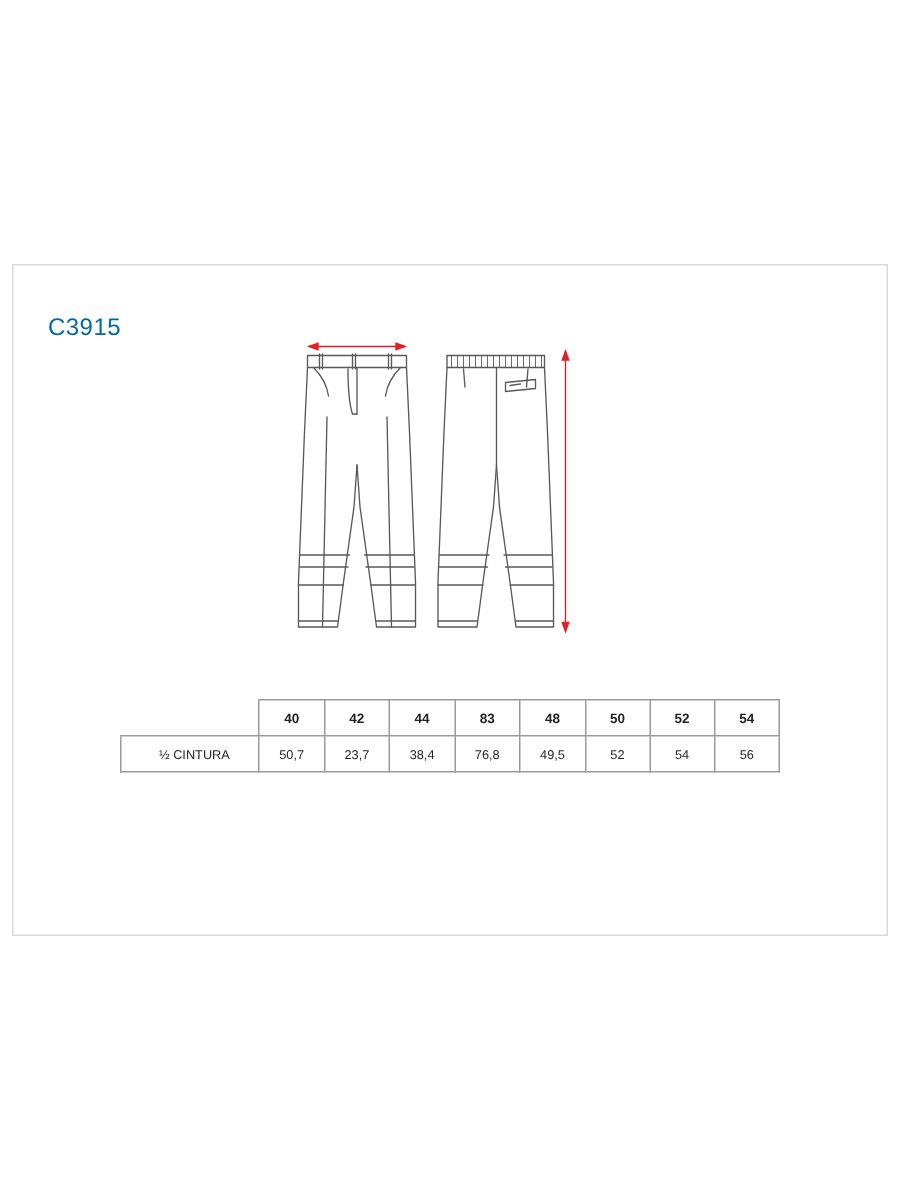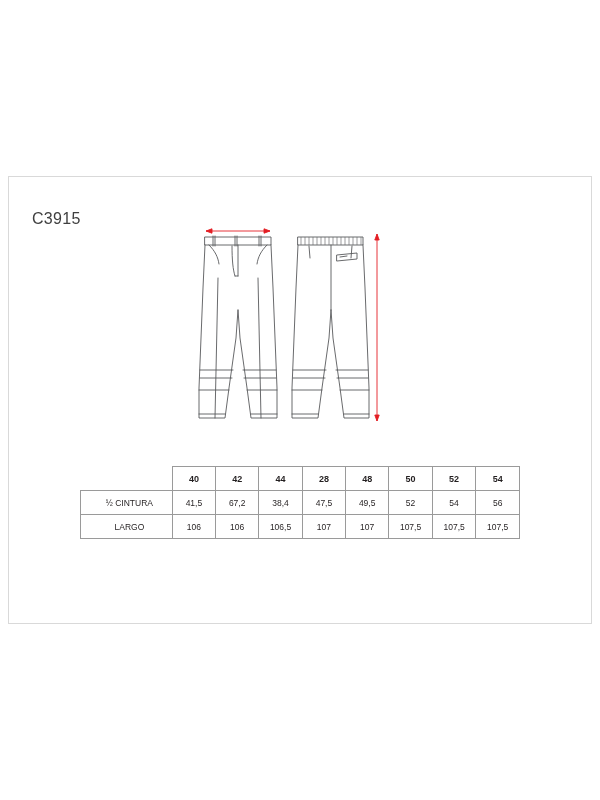--- a/index.html
+++ b/index.html
@@ -35,21 +35,21 @@
     height: 800px;
   }
 
   
   .code-title {
     position: absolute;
     left: 32px;
     top: 210px;
     font-size: 16px;
     letter-spacing: 0.3px;
-    color: #404040;
+    color: #0369a1;
   }
 
   
   .drawing {
     position: absolute;
     left: 185px;
     top: 218px;
     width: 215px;
     height: 225px;
   }
@@ -210,47 +210,36 @@
     </svg>
   </div>
 
   <table class="size-table">
     <thead>
       <tr>
         <th class="corner"></th>
         <th class="size-head val">40</th>
         <th class="size-head val">42</th>
         <th class="size-head val">44</th>
-        <th class="size-head val">28</th>
+        <th class="size-head val">83</th>
         <th class="size-head val">48</th>
         <th class="size-head val">50</th>
         <th class="size-head val">52</th>
         <th class="size-head val">54</th>
       </tr>
     </thead>
     <tbody>
       <tr>
         <td class="row-label">½ CINTURA</td>
-        <td class="val">41,5</td>
-        <td class="val">67,2</td>
+        <td class="val">50,7</td>
+        <td class="val">23,7</td>
         <td class="val">38,4</td>
-        <td class="val">47,5</td>
+        <td class="val">76,8</td>
         <td class="val">49,5</td>
         <td class="val">52</td>
         <td class="val">54</td>
         <td class="val">56</td>
       </tr>
-      <tr>
-        <td class="row-label">LARGO</td>
-        <td class="val">106</td>
-        <td class="val">106</td>
-        <td class="val">106,5</td>
-        <td class="val">107</td>
-        <td class="val">107</td>
-        <td class="val">107,5</td>
-        <td class="val">107,5</td>
-        <td class="val">107,5</td>
-      </tr>
     </tbody>
   </table>
 
 
 </div>
 
 </body></html>

